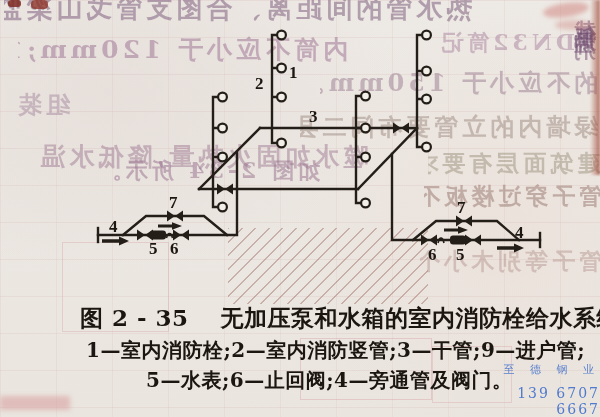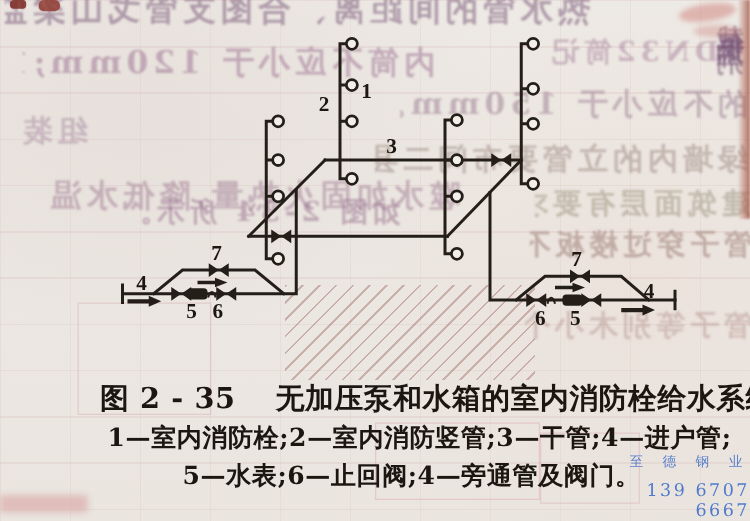--- a/index.html
+++ b/index.html
@@ -155,21 +155,21 @@
     <text class="dlabel" x="169" y="208">7</text>
     <text class="dlabel" x="149" y="254">5</text>
     <text class="dlabel" x="170" y="254">6</text>
     <text class="dlabel" x="457" y="213">7</text>
     <text class="dlabel" x="428" y="260">6</text>
     <text class="dlabel" x="456" y="260">5</text>
     <text class="dlabel" x="515" y="238">4</text>
   </svg>
 
   <div class="caption" id="cap-title">图 2 - 35　 无加压泵和水箱的室内消防栓给水系统</div>
-  <div class="caption" id="cap-leg1">1—室内消防栓;2—室内消防竖管;3—干管;4—进户管;</div>
+  <div class="caption" id="cap-leg1">1—室内消防栓;2—室内消防竖管;3—干管;9—进户管;</div>
   <div class="caption" id="cap-leg2">5—水表;6—止回阀;4—旁通管及阀门。</div>
 
   <div id="watermark" style="color: rgb(63, 111, 204);">
     <div id="wm-name">至 德 钢 业</div>
     <div id="wm-phone">139 6707 6667</div>
   </div>
 
 </div>
 
 </body></html>

